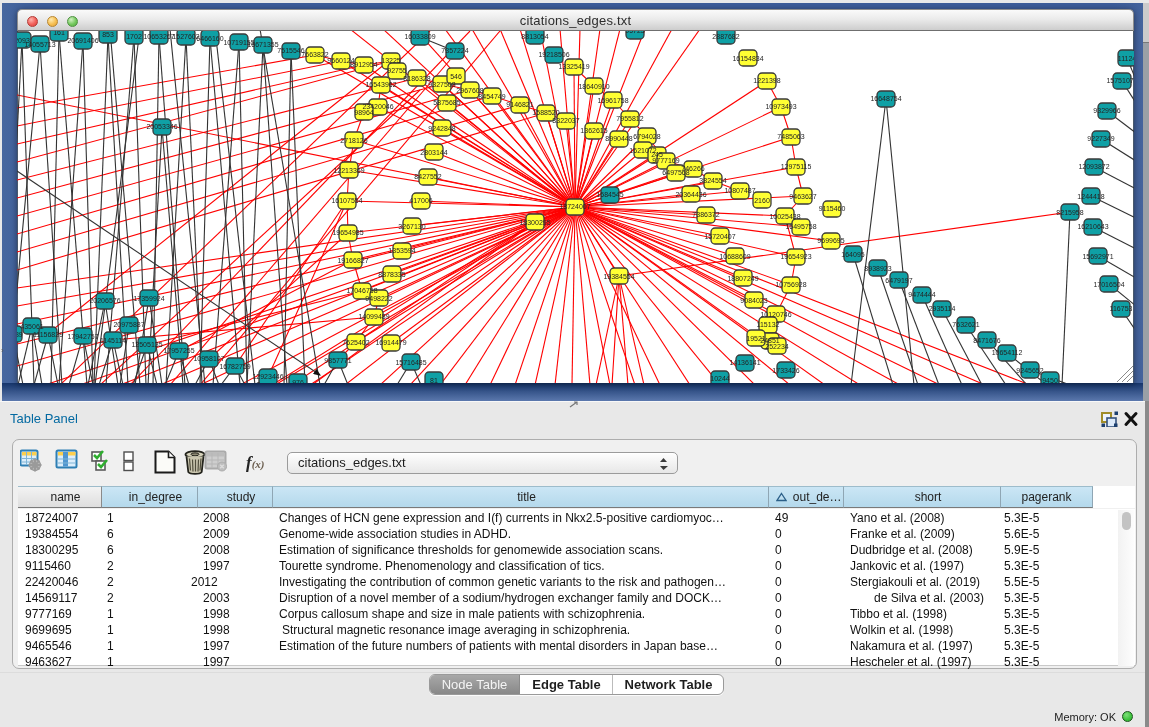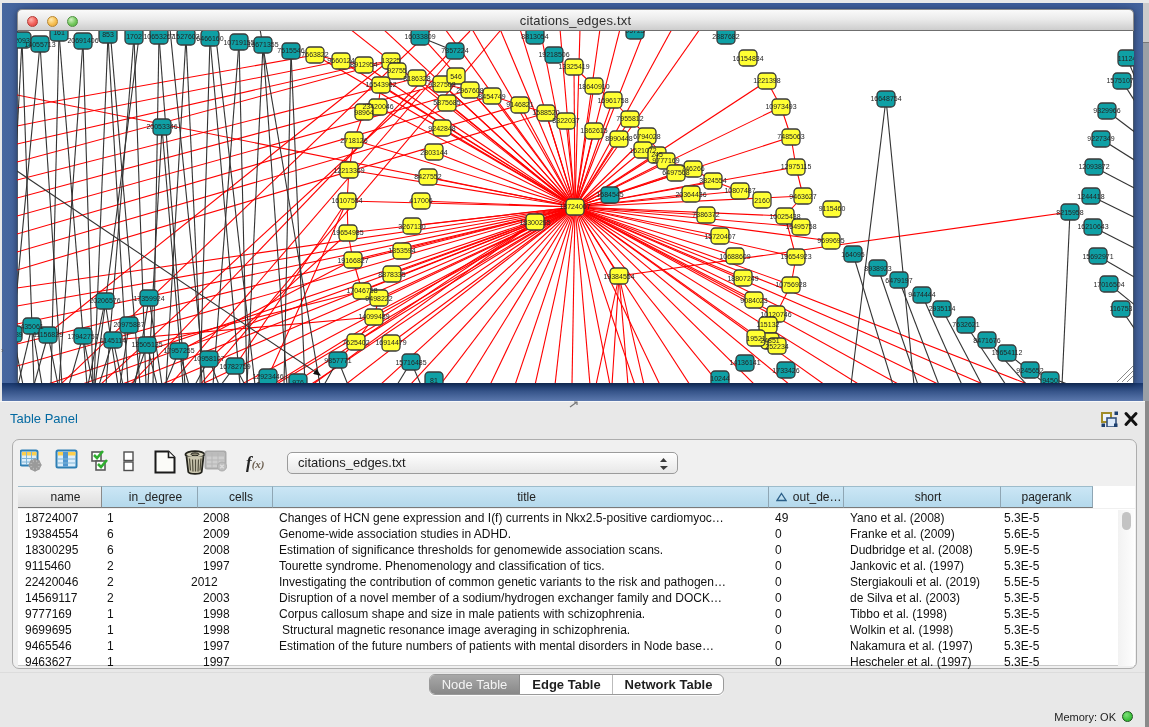--- a/index.html
+++ b/index.html
@@ -673,21 +673,21 @@
         <path d="M15.2 14.7l3.6 3.6M18.8 14.7l-3.6 3.6" stroke="#d9d9d9" stroke-width="1.4"></path>
       </g>
 </svg>
 <div id="fxic">f<i>(x)</i></div>
 <div id="combo"><span>citations_edges.txt</span><svg width="9" height="12" style="position:absolute;right:9px;top:5px">
         <path d="M4.5 0L8 4H1zM4.5 12L1 8h8z" fill="#3b3b3b"></path>
       </svg></div>
 <div id="thead">
       <div class="hc hg" style="left:0px;width:84px">name</div>
       <div class="hc " style="left:84px;width:96px">in_degree</div>
-      <div class="hc " style="left:180px;width:75px">cells</div>
+      <div class="hc " style="left:180px;width:75px">study</div>
       <div class="hc " style="left:255px;width:496px">title</div>
       <div class="hc nt" style="left:751px;width:75px"><svg width="11" height="10" style="margin:0 2px -1px 0">
           <path d="M5.5 1.5L10 8.5H1z" fill="none" stroke="#2b5f88" stroke-width="1.3"></path>
         </svg> out_de…</div>
       <div class="hc " style="left:826px;width:157px">short</div>
       <div class="hc np" style="left:983px;width:92px">pagerank</div>
       <div style="position:absolute;left:1075px;top:0;width:42px;height:22px;background:#fff"></div>
     </div>
 <div id="tbody">
       <div class="tr" style="top:1px">
@@ -734,21 +734,21 @@
         <span class="td" style="left:757px;width:60px">0</span>
         <span class="td" style="left:832px;width:150px">Stergiakouli et al. (2019)</span>
         <span class="td" style="left:986px;width:80px">5.5E-5</span>
       </div>
       <div class="tr" style="top:81px">
         <span class="td" style="left:7px;width:66px">14569117</span>
         <span class="td" style="left:89px;width:60px">2</span>
         <span class="td" style="left:185px;width:60px">2003</span>
         <span class="td" style="left:261px;width:488px">Disruption of a novel member of a sodium/hydrogen exchanger family and DOCK…</span>
         <span class="td" style="left:757px;width:60px">0</span>
-        <span class="td" style="left:832px;width:150px">de Silva et al. (2003)</span>
+        <span class="td" style="left:856px;width:150px">de Silva et al. (2003)</span>
         <span class="td" style="left:986px;width:80px">5.3E-5</span>
       </div>
       <div class="tr" style="top:97px">
         <span class="td" style="left:7px;width:66px">9777169</span>
         <span class="td" style="left:89px;width:60px">1</span>
         <span class="td" style="left:185px;width:60px">1998</span>
         <span class="td" style="left:261px;width:488px">Corpus callosum shape and size in male patients with schizophrenia.</span>
         <span class="td" style="left:757px;width:60px">0</span>
         <span class="td" style="left:832px;width:150px">Tibbo et al. (1998)</span>
         <span class="td" style="left:986px;width:80px">5.3E-5</span>
@@ -759,21 +759,21 @@
         <span class="td" style="left:185px;width:60px">1998</span>
         <span class="td" style="left:264px;width:488px">Structural magnetic resonance image averaging in schizophrenia.</span>
         <span class="td" style="left:757px;width:60px">0</span>
         <span class="td" style="left:832px;width:150px">Wolkin et al. (1998)</span>
         <span class="td" style="left:986px;width:80px">5.3E-5</span>
       </div>
       <div class="tr" style="top:129px">
         <span class="td" style="left:7px;width:66px">9465546</span>
         <span class="td" style="left:89px;width:60px">1</span>
         <span class="td" style="left:185px;width:60px">1997</span>
-        <span class="td" style="left:261px;width:488px">Estimation of the future numbers of patients with mental disorders in Node base…</span>
+        <span class="td" style="left:261px;width:488px">Estimation of the future numbers of patients with mental disorders in Japan base…</span>
         <span class="td" style="left:757px;width:60px">0</span>
         <span class="td" style="left:832px;width:150px">Nakamura et al. (1997)</span>
         <span class="td" style="left:986px;width:80px">5.3E-5</span>
       </div>
       <div class="tr" style="top:145px">
         <span class="td" style="left:7px;width:66px">9463627</span>
         <span class="td" style="left:89px;width:60px">1</span>
         <span class="td" style="left:185px;width:60px">1997</span>
         <span class="td" style="left:757px;width:60px">0</span>
         <span class="td" style="left:832px;width:150px">Hescheler et al. (1997)</span>

